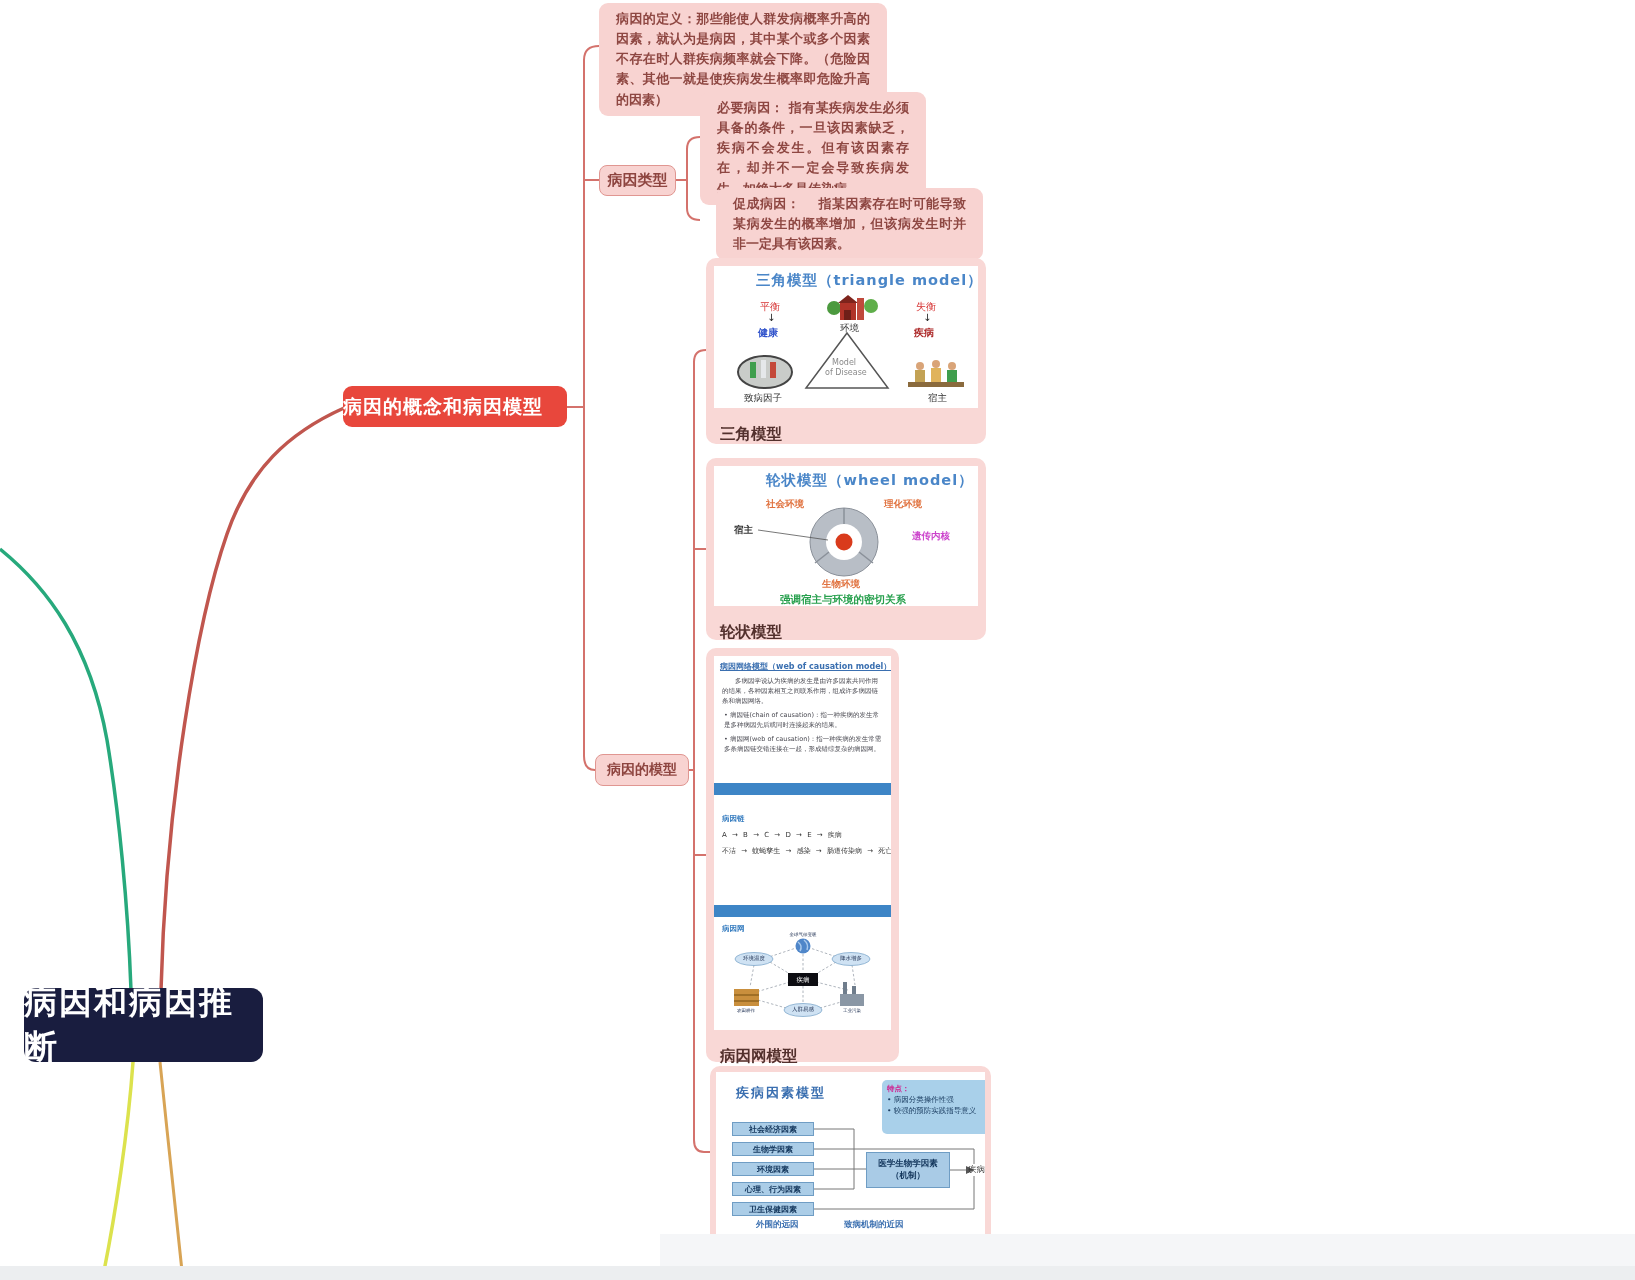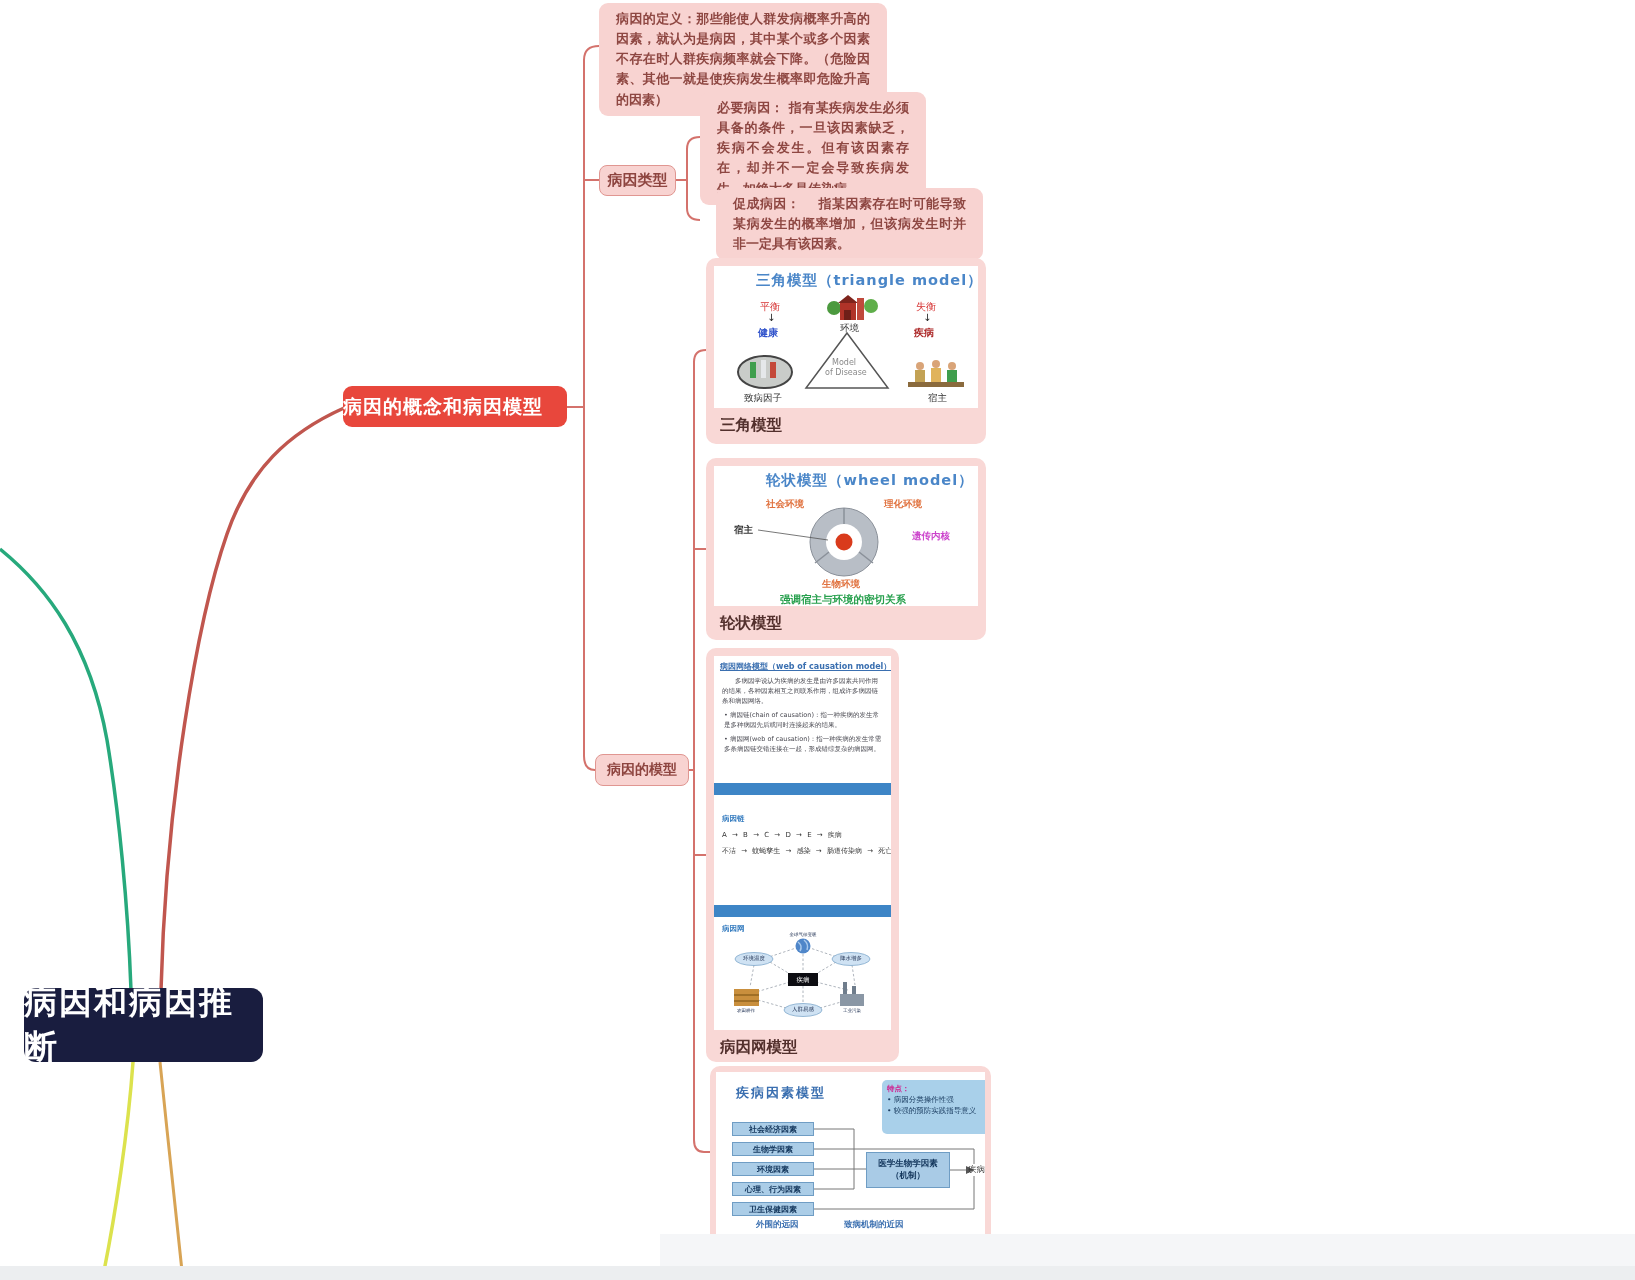--- a/index.html
+++ b/index.html
@@ -12,21 +12,21 @@
     display:flex;align-items:center;justify-content:center;letter-spacing:2px}
   .branch-node{background:#e8473c;border-radius:9px;color:#fff;font-weight:bold;font-size:19px;
     display:flex;align-items:center;letter-spacing:1px}
   .small-node{background:#f8d3d1;border:1.6px solid #e09691;border-radius:8px;color:#8e4540;
     font-weight:bold;font-size:15px;display:flex;align-items:center;justify-content:center}
   .pink-box{background:#f8d3d1;border-radius:9px;color:#8e4742;font-weight:600;
     font-size:13px;line-height:1.55;padding:6px 17px;text-align:justify}
   
   .card{background:#f9d8d6;border-radius:10px;padding:8px;display:flex;flex-direction:column}
   .card-img{background:#fff;position:relative;flex:0 0 auto;overflow:hidden}
-  .card-caption{color:#53302d;font-weight:bold;font-size:15.5px;padding:7px 6px 0}
+  .card-caption{color:#53302d;font-weight:bold;font-size:15.5px;padding:16px 6px 0}
   .img-title{position:absolute;color:#4a86c8;font-weight:bold;font-size:14.5px;letter-spacing:1px;white-space:nowrap}
   .lbl{position:absolute;white-space:nowrap}
   .orange{color:#e0703c}.magenta{color:#cc44cc}.blue-lbl{color:#3355cc}.red-lbl{color:#d63333}
   .tiny-title{position:absolute;color:#3a6fb0;font-weight:bold;font-size:8px;text-decoration:underline;white-space:nowrap}
   .web-par{position:absolute;font-size:6.5px;line-height:1.55;color:#4a4a52}
   .blue-bar{position:absolute;background:#3d85c6;height:12px;left:0;right:0}
   .chain-txt{position:absolute;font-size:7px;color:#333;white-space:nowrap;word-spacing:3px}
   .net-lbl{position:absolute;font-size:5.5px;color:#223355;white-space:nowrap;transform:translateX(-50%)}
   .fbox{position:absolute;left:16px;width:82px;height:14px;background:#abcde7;border:1px solid #6f9dc4;
     color:#13365c;font-size:8px;font-weight:600;display:flex;align-items:center;justify-content:center;white-space:nowrap}

